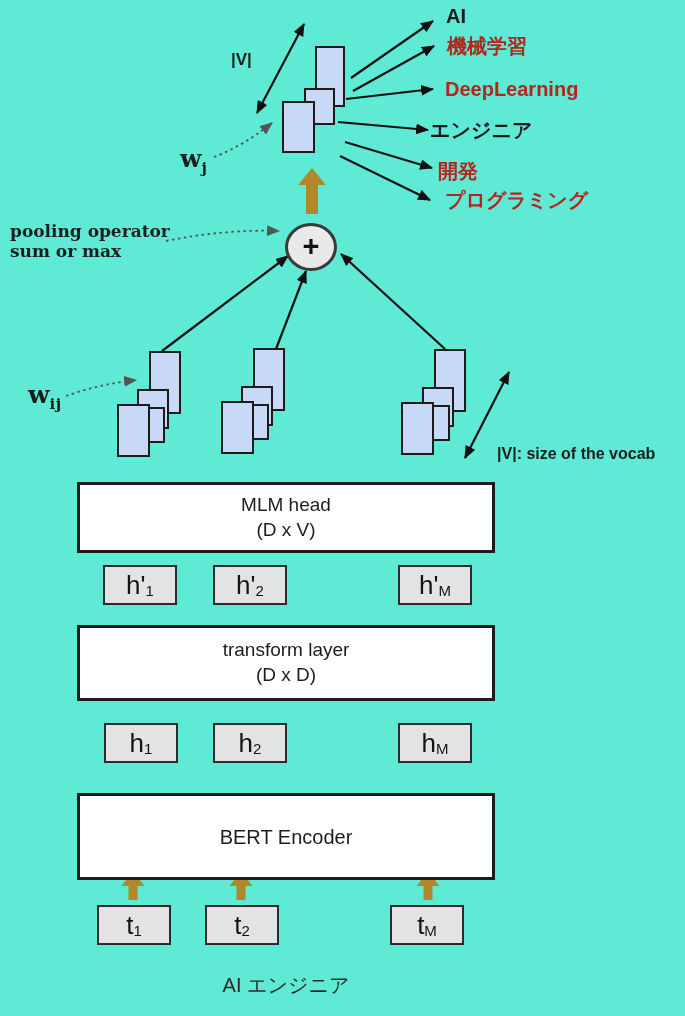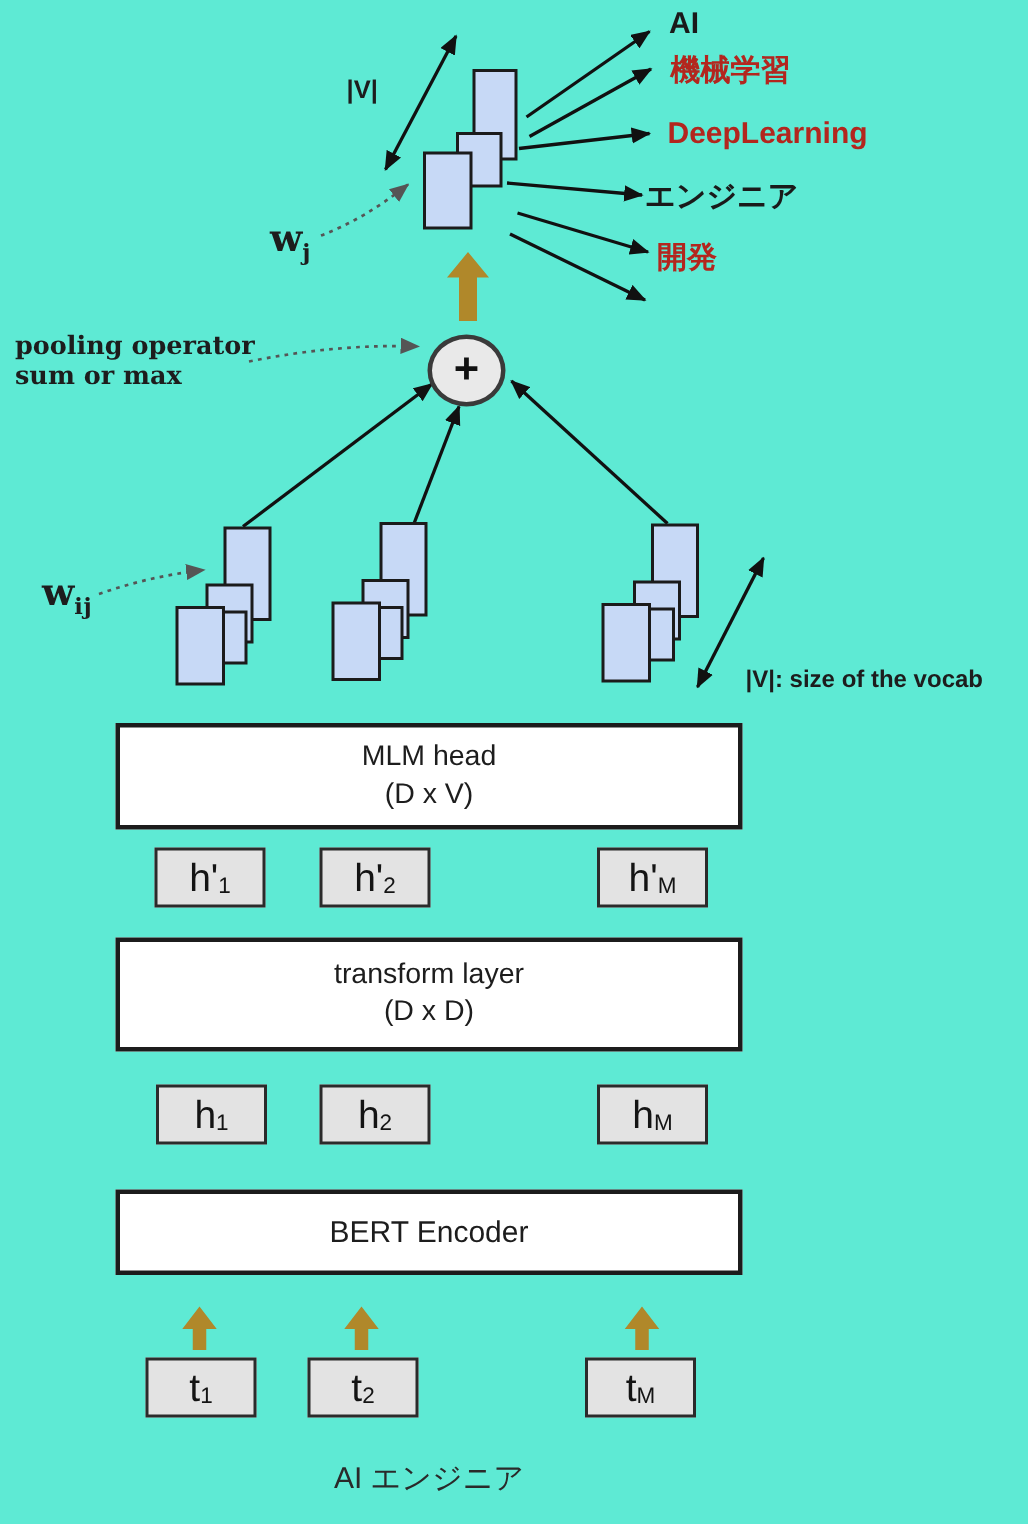--- a/index.html
+++ b/index.html
@@ -120,20 +120,21 @@
       <polygon class="orange" points="236.5,900 236.5,886 229.5,886 241,871 252.5,886 245.5,886 245.5,900"></polygon>
       <polygon class="orange" points="423.5,900 423.5,886 416.5,886 428,871 439.5,886 432.5,886 432.5,900"></polygon>
     </g>
   </svg>
 
   <div class="pred" style="left:446px;top:5px;">AI</div>
   <div class="pred red" style="left:447px;top:33px;font-family:Liberation Serif, serif;">機械学習</div>
   <div class="pred red" style="left:445px;top:78px;">DeepLearning</div>
   <div class="pred" style="left:430px;top:117px;">エンジニア</div>
   <div class="pred red" style="left:438px;top:158px;">開発</div>
+  <div class="pred red" style="left:445px;top:187px;">プログラミング</div>
 
   <div class="vlabel">|V|</div>
   <div class="vocab-label">|V|: size of the vocab</div>
 
   <div class="wlabel" style="left:180px;top:146px;"><span>w</span><span class="wsub">j</span></div>
   <div class="wlabel" style="left:28px;top:382px;"><span>w</span><span class="wsub">ij</span></div>
 
   <div class="pool-label">
     <div>pooling operator</div>
     <div>sum or max</div>
@@ -143,21 +144,21 @@
   </div>
 
   <div class="layer-box" style="top:482px;height:71px;">
     <div>MLM head</div>
     <div>(D x V)</div>
   </div>
   <div class="layer-box" style="top:625px;height:76px;">
     <div>transform layer</div>
     <div>(D x D)</div>
   </div>
-  <div class="layer-box" style="top:793px;height:57px;font-size:20px;">
+  <div class="layer-box" style="top:793px;height:87px;font-size:20px;">
     <div>BERT Encoder</div>
   </div>
 
   <div class="cell" style="left:103px;top:565px;">
       <span class="base">h'</span>
       <span class="sub">1</span>
     </div>
   <div class="cell" style="left:213px;top:565px;">
       <span class="base">h'</span>
       <span class="sub">2</span>

